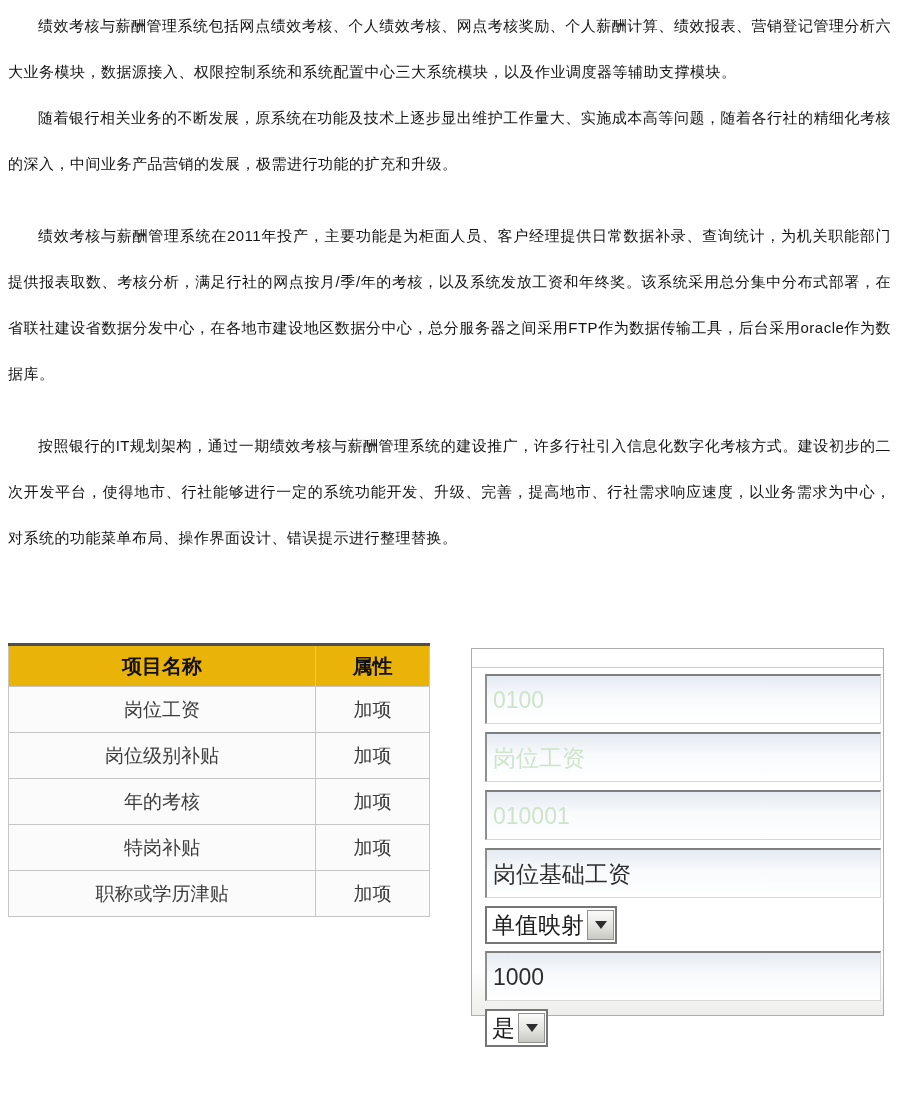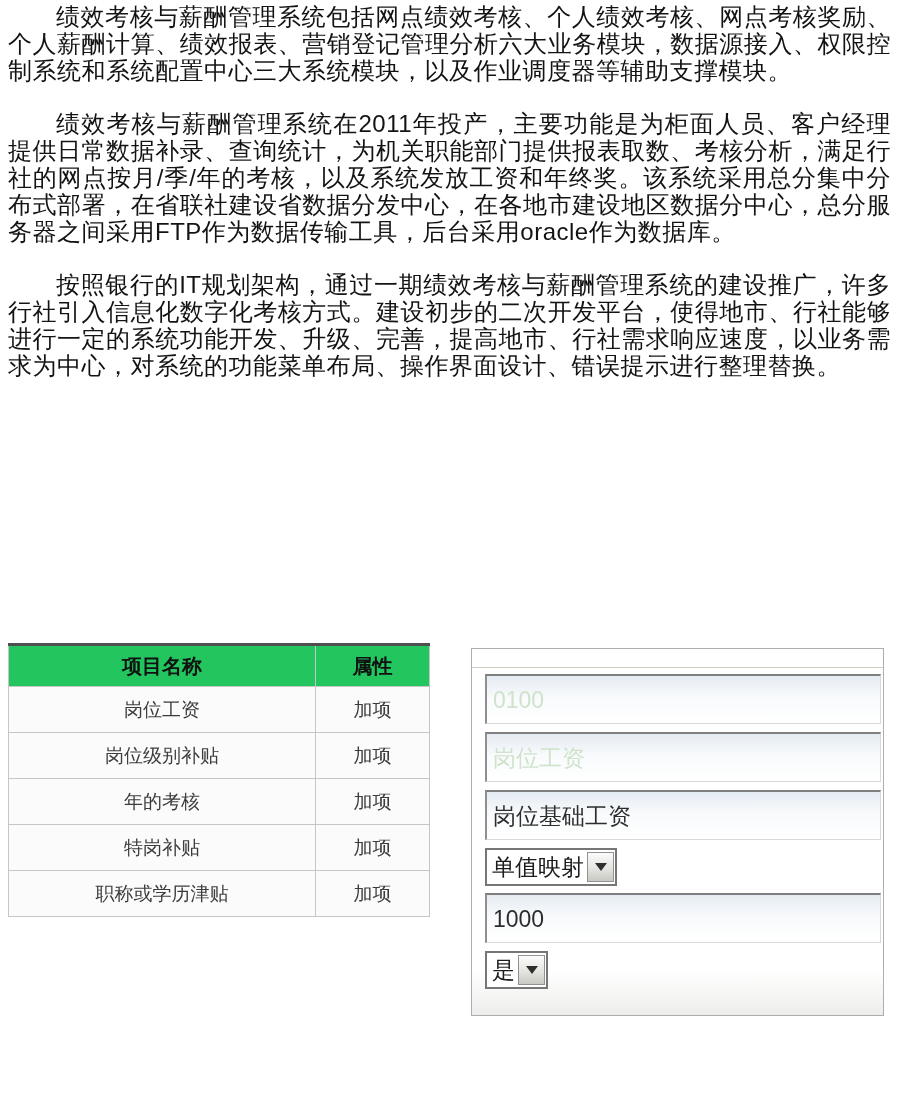--- a/index.html
+++ b/index.html
@@ -10,22 +10,22 @@
     overflow: hidden;
     position: relative;
   }
 
   
   .doc {
     padding: 3px 9px 0 8px;
     color: #131313;
   }
   .doc p {
-    font-size: 24px;
-    line-height: 27px;
+    font-size: 15px;
+    line-height: 46px;
     text-align: justify;
     text-justify: inter-ideograph;
     text-indent: 2em;
     letter-spacing: 0.5px;
   }
   .doc p.sp { margin-top: 26px; }
 
   
   .bottom {
     position: absolute;
@@ -36,21 +36,21 @@
 
   
   table.items {
     width: 422px;
     border-collapse: collapse;
     border: 1px solid #b5b5b5;
     border-top: 3px solid #4f4f4f;
     background: #fbfbfb;
   }
   table.items th {
-    background: #22c55e;
+    background: #eab308;
     height: 42px;
     font-size: 20px;
     font-weight: bold;
     color: #111111;
     text-align: center;
     border: 1px solid #c6c6c6;
     border-top: none;
   }
   table.items td {
     height: 46px;
@@ -127,20 +127,21 @@
     border-right: 6px solid transparent;
     border-top: 8px solid #2e2e2e;
   }
   .row-wrap { display: block; }
 </style>
 </head>
 <body>
 
 <div class="doc">
   <p>绩效考核与薪酬管理系统包括网点绩效考核、个人绩效考核、网点考核奖励、个人薪酬计算、绩效报表、营销登记管理分析六大业务模块，数据源接入、权限控制系统和系统配置中心三大系统模块，以及作业调度器等辅助支撑模块。</p>
+  <p>随着银行相关业务的不断发展，原系统在功能及技术上逐步显出维护工作量大、实施成本高等问题，随着各行社的精细化考核的深入，中间业务产品营销的发展，极需进行功能的扩充和升级。</p>
   <p class="sp" style="">绩效考核与薪酬管理系统在2011年投产，主要功能是为柜面人员、客户经理提供日常数据补录、查询统计，为机关职能部门提供报表取数、考核分析，满足行社的网点按月/季/年的考核，以及系统发放工资和年终奖。该系统采用总分集中分布式部署，在省联社建设省数据分发中心，在各地市建设地区数据分中心，总分服务器之间采用FTP作为数据传输工具，后台采用oracle作为数据库。</p>
   <p class="sp">按照银行的IT规划架构，通过一期绩效考核与薪酬管理系统的建设推广，许多行社引入信息化数字化考核方式。建设初步的二次开发平台，使得地市、行社能够进行一定的系统功能开发、升级、完善，提高地市、行社需求响应速度，以业务需求为中心，对系统的功能菜单布局、操作界面设计、错误提示进行整理替换。</p>
 </div>
 
 <div class="bottom">
 
   <table class="items">
     <colgroup>
         <col class="c1">
         <col class="c2">
@@ -176,20 +177,21 @@
   </table>
 
   <div class="panel">
     <div class="panel-top"></div>
     <div class="panel-body">
 
       <input class="field dim" readonly="" value="0100" style="">
 
       <input class="field dim" readonly="" value="岗位工资" style="">
 
+      <input class="field dim" readonly="" value="010001" style="">
 
       <input class="field" value="岗位基础工资" style="">
 
       <span class="row-wrap">
         <span class="combo">
           <span class="combo-text">单值映射</span>
           <span class="combo-btn">
               <span class="tri"></span>
             </span>
         </span>

